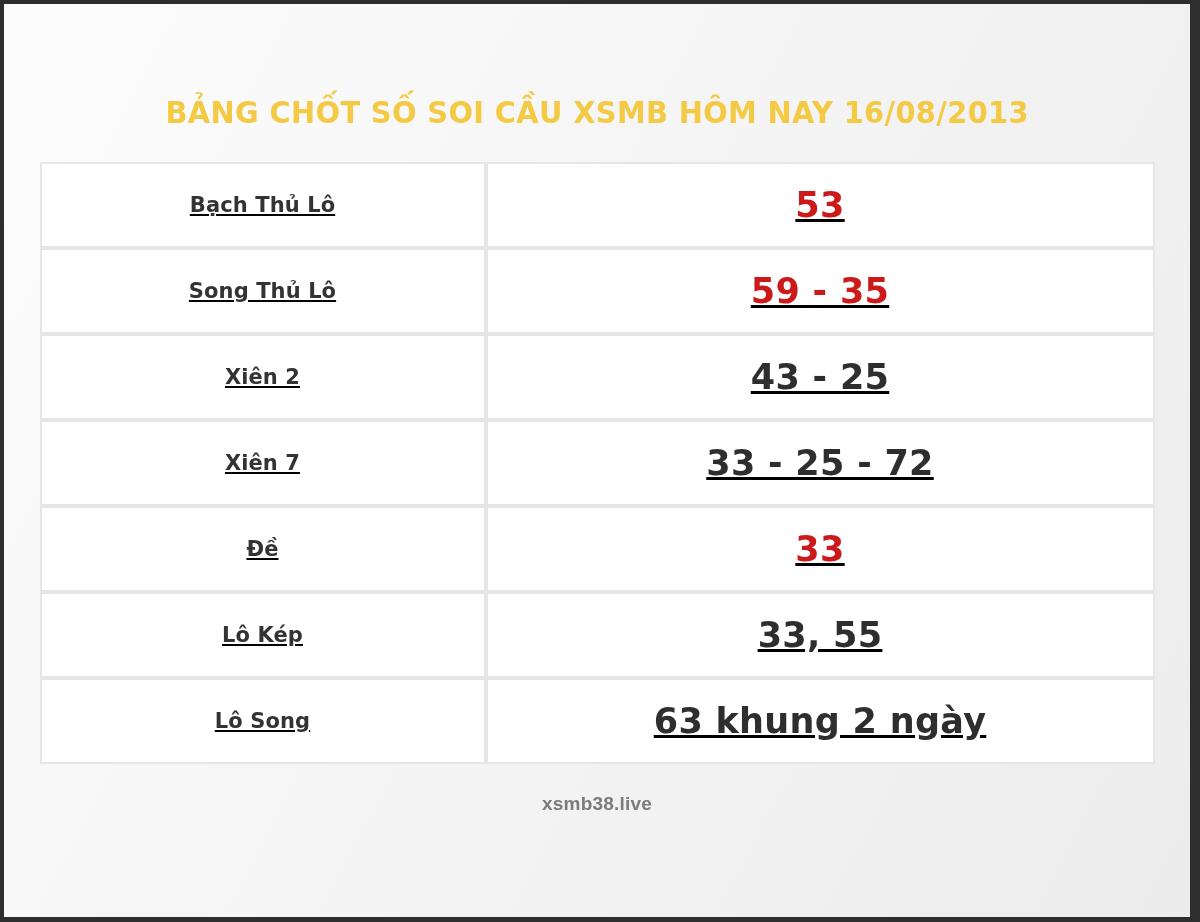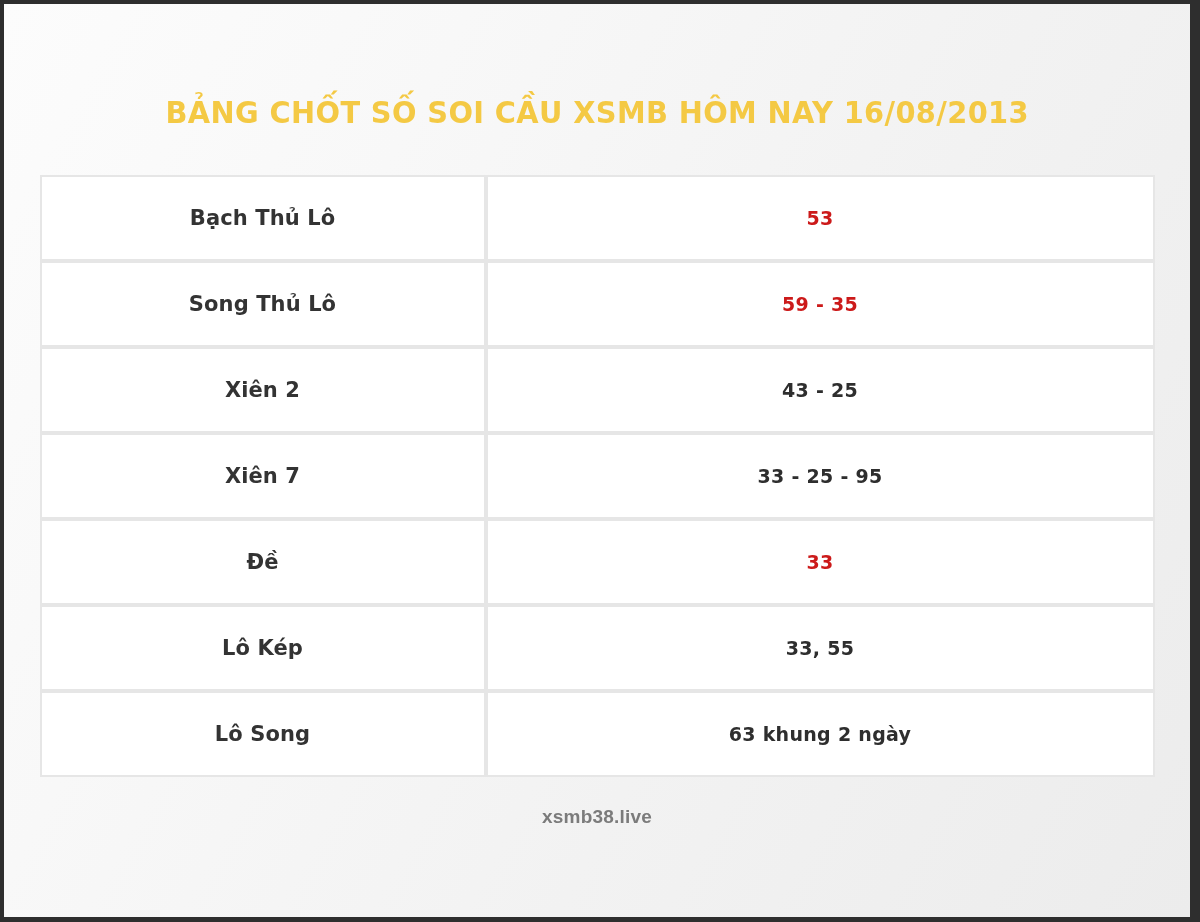--- a/index.html
+++ b/index.html
@@ -47,25 +47,26 @@
     color: #f4c944;
     text-align: center;
     line-height: 1;
     white-space: nowrap;
     transform: scaleX(0.93);
     transform-origin: center;
   }
 
   
   .result-table {
-    margin-top: 47px;
+    margin-top: 34px;
     width: 1115px;
     border-collapse: separate;
     border-spacing: 0;
     table-layout: fixed;
+    text-decoration: underline;
   }
 
   .result-table td {
     background: #ffffff;
     border: 2px solid #e6e6e6;
     height: 86px;
     vertical-align: middle;
     text-align: center;
     padding: 0 10px;
   }
@@ -73,21 +74,21 @@
   .col-label {
     width: 446px;
     font-size: 21px;
     font-weight: 700;
     color: #333333;
     letter-spacing: 0.1px;
   }
 
   .col-value {
     width: 669px;
-    font-size: 19px;
+    font-size: 35px;
     font-weight: 700;
     color: #2e2e2e;
     letter-spacing: 0.3px;
   }
 
   .col-value.accent {
     color: #cc1a1a;
   }
 
   
@@ -121,21 +122,21 @@
           <td class="col-value accent">59 - 35</td>
         </tr>
 
         <tr>
           <td class="col-label">Xiên 2</td>
           <td class="col-value">43 - 25</td>
         </tr>
 
         <tr>
           <td class="col-label">Xiên 7</td>
-          <td class="col-value">33 - 25 - 95</td>
+          <td class="col-value">33 - 25 - 72</td>
         </tr>
 
         <tr>
           <td class="col-label">Đề</td>
           <td class="col-value accent">33</td>
         </tr>
 
         <tr>
           <td class="col-label">Lô Kép</td>
           <td class="col-value">33, 55</td>

